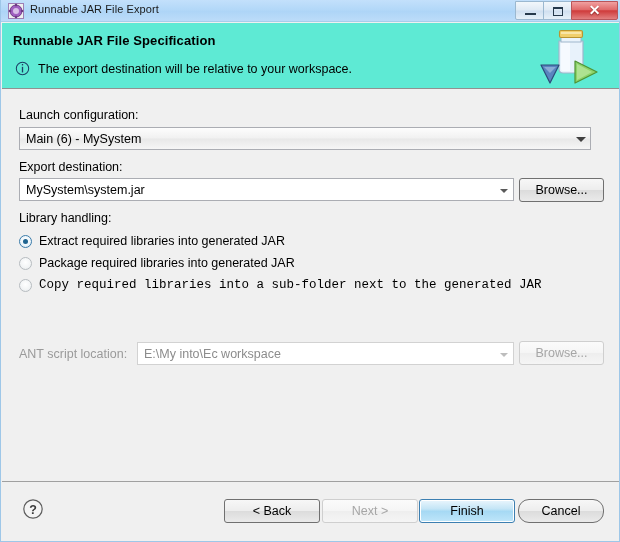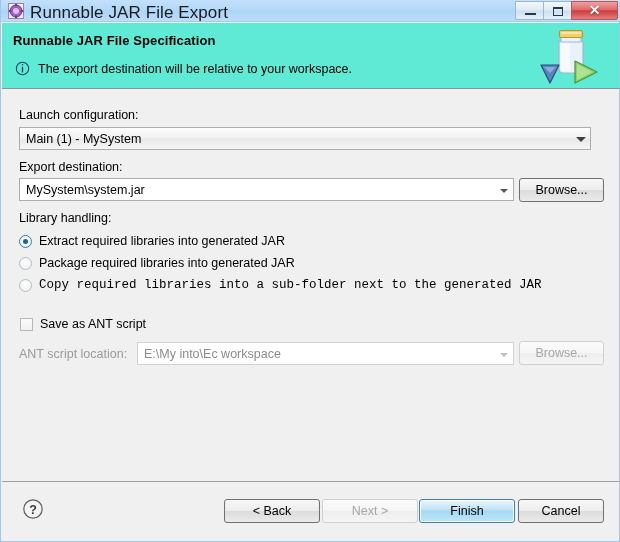--- a/index.html
+++ b/index.html
@@ -39,21 +39,21 @@
     box-sizing: border-box;
   }
   .title-icon {
     position: absolute;
     left: 7px; top: 3px;
     width: 16px; height: 16px;
   }
   .title-text {
     position: absolute;
     left: 29px; top: 3px;
-    font-size: 17px;
+    font-size: 11px;
     color: #1a1a1a;
     white-space: nowrap;
     letter-spacing: 0.1px;
   }
   .win-btns {
     position: absolute;
     right: 3px; top: 1px;
     display: flex;
     height: 19px;
   }
@@ -358,21 +358,21 @@
 
       <path d="M2 40 L20 40 L11 58 Z" fill="#5a84bf" stroke="#2d4b7a" stroke-width="1.2" stroke-linejoin="round"></path>
       <path d="M5 42 L17 42 L11 48 Z" fill="#9cb9de" opacity="0.75"></path>
     </svg>
   </div>
 
   <div class="content">
 
     <div class="field-label" style="left:17px; top:19px;">Launch configuration:</div>
     <div class="combo" style="left:17px; top:38px; width:572px;">
-      <div class="combo-text">Main (1) - MySystem</div>
+      <div class="combo-text">Main (6) - MySystem</div>
       <div class="combo-arrow"></div>
     </div>
 
     <div class="field-label" style="left:17px; top:71px;">Export destination:</div>
     <div class="combo flat" style="left:17px; top:89px; width:495px;">
       <div class="combo-text">MySystem\system.jar</div>
       <div class="combo-arrow"></div>
     </div>
     <div class="btn" style="left:517px; top:89px; width:85px;">Browse...</div>
 
@@ -386,39 +386,35 @@
     <div class="radio-row" style="left:17px; top:167px;">
       <span class="radio"></span>
       <span class="radio-label">Package required libraries into generated JAR</span>
     </div>
 
     <div class="radio-row" style="left:17px; top:189px;font-family:Liberation Mono, monospace;">
       <span class="radio"></span>
       <span class="radio-label">Copy required libraries into a sub-folder next to the generated JAR</span>
     </div>
 
-    <div class="check-row" style="left:18px; top:228px;">
-      <span class="checkbox"></span>
-      <span class="check-label">Save as ANT script</span>
-    </div>
 
     <div class="field-label disabled" style="left:17px; top:258px;">ANT script location:</div>
     <div class="combo flat disabled" style="left:135px; top:253px; width:377px;">
       <div class="combo-text">E:\My into\Ec workspace</div>
       <div class="combo-arrow"></div>
     </div>
     <div class="btn disabled" style="left:517px; top:252px; width:85px;">Browse...</div>
 
   </div>
 
   <div class="buttonbar">
     <svg class="help-icon" viewBox="0 0 22 22">
       <circle cx="11" cy="11" r="9.2" fill="#f4f4f4" stroke="#5d5d5d" stroke-width="1.2"></circle>
       <text x="11" y="15.6" text-anchor="middle" font-family="Liberation Sans, sans-serif" font-size="12.5" font-weight="bold" fill="#3a3a3a">?</text>
     </svg>
 
     <div class="btn" style="left:222px; top:17px; width:96px;">&lt; Back</div>
     <div class="btn disabled" style="left:320px; top:17px; width:96px;">Next &gt;</div>
     <div class="btn default" style="left:417px; top:17px; width:96px;">Finish</div>
-    <div class="btn" style="left:516px; top:17px; width:86px;">Cancel</div>
+    <div class="btn" style="left:516px; top:17px; width:86px;border-radius:11px;">Cancel</div>
   </div>
 
 </div>
 
 </body></html>

